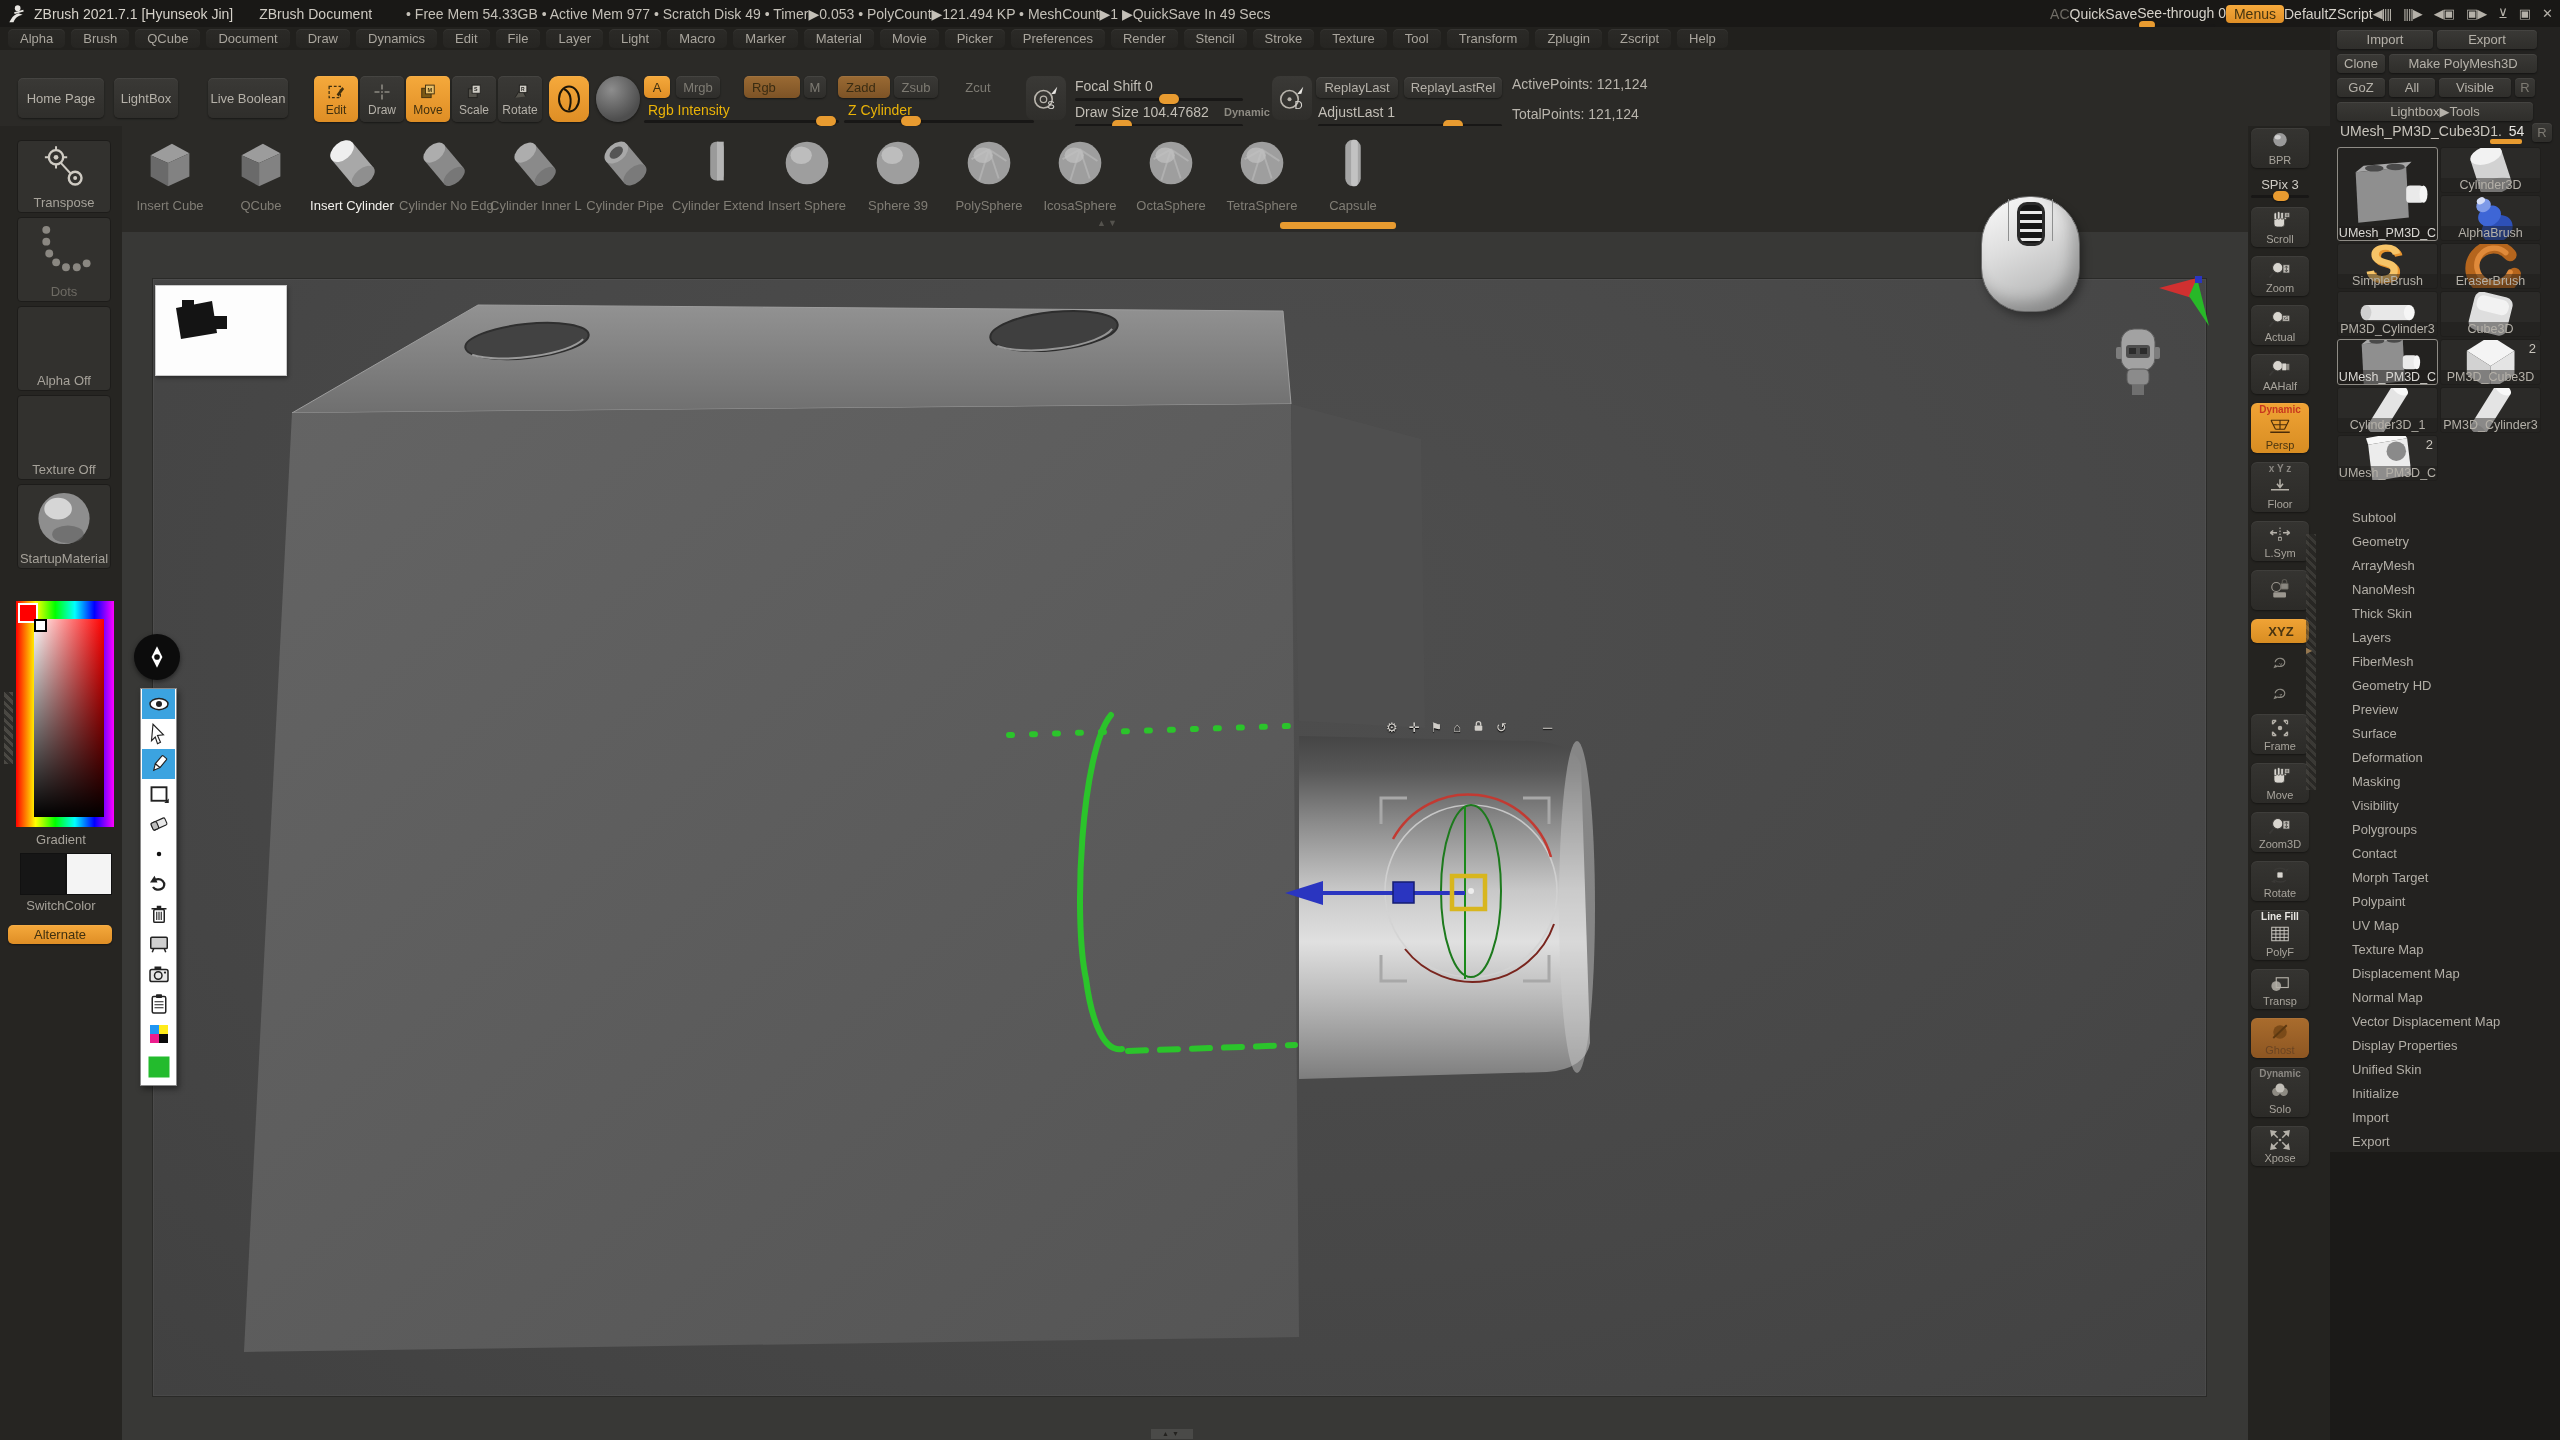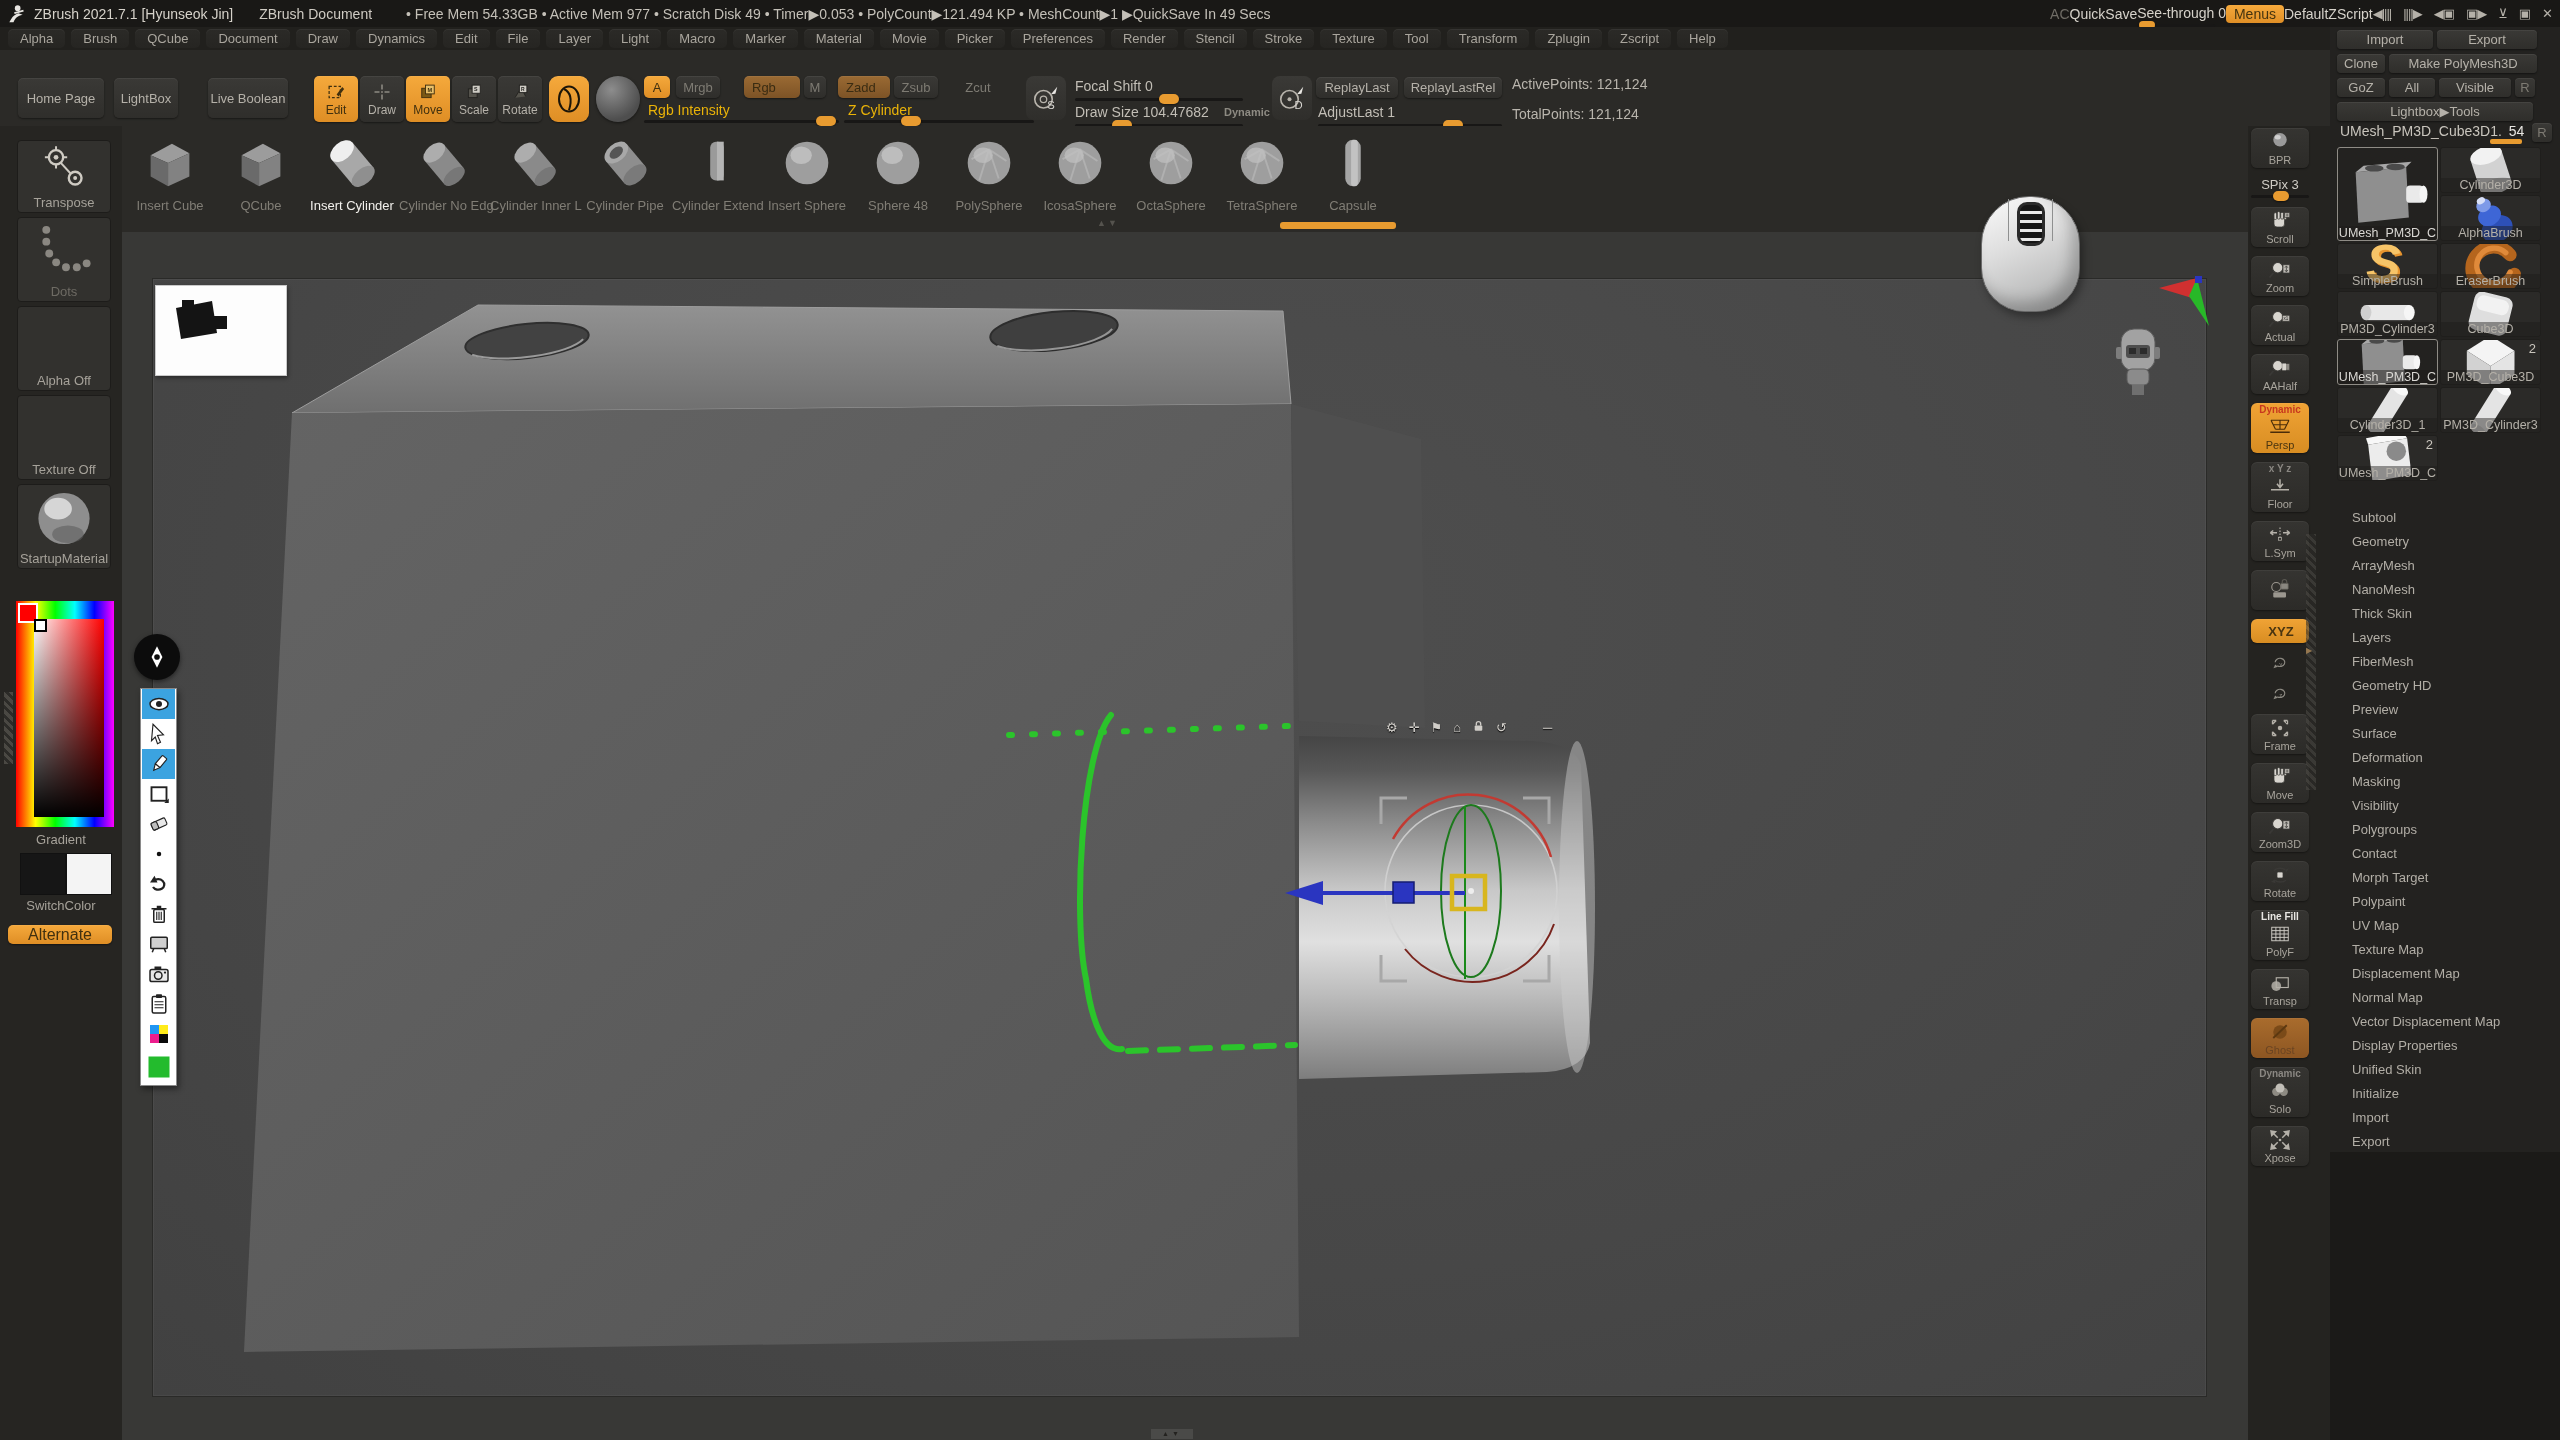--- a/index.html
+++ b/index.html
@@ -54,21 +54,21 @@
   .strip-scroll{position:absolute;left:1158px;top:96px;width:116px;height:7px;background:#e89b30;border-radius:3px;}
   .strip-arrows{position:absolute;left:975px;top:92px;color:#55534e;font-size:9px;letter-spacing:2px;}
 
   
   .lefttray{position:absolute;left:0;top:126px;width:122px;height:1314px;background:#262522;}
   .tray-tile{position:absolute;left:17px;width:94px;background:#32312e;border:1px solid #1d1c1a;border-radius:4px;
              box-sizing:border-box;}
   .tray-tile .tlabel{position:absolute;bottom:2px;left:0;right:0;text-align:center;font-size:13px;color:#a6a29a;}
   .tray-label{position:absolute;left:0;width:122px;text-align:center;font-size:13px;color:#a6a29a;}
   .swatch{position:absolute;width:44px;height:40px;border:1px solid #111;}
-  .alt-btn{position:absolute;left:8px;top:799px;width:104px;height:19px;font-size:16px;}
+  .alt-btn{position:absolute;left:8px;top:799px;width:104px;height:19px;font-size:13px;}
   .hatch{background:repeating-linear-gradient(45deg,#4a4843 0 3px,#2c2b28 3px 6px);}
 
   
   .canvas{position:absolute;left:122px;top:232px;width:2126px;height:1208px;background:#383836;}
   .docarea{position:absolute;left:30px;top:46px;width:2053px;height:1117px;
            background:radial-gradient(ellipse at 55% 30%, #4e4e4e 0%, #474747 60%, #414141 100%);
            border:1px solid #2a2a28;box-shadow:inset 0 0 0 1px rgba(255,255,255,.04);}
   .scene{position:absolute;inset:0;width:100%;height:100%;}
   .doc-thumb{position:absolute;left:2px;top:6px;width:130px;height:89px;background:#fdfdfd;
              border:1px solid #c9c9c9;box-shadow:1px 2px 4px rgba(0,0,0,.4);}
@@ -394,21 +394,21 @@
             <circle cx="32" cy="32" r="22" fill="#9e9e9e"></circle>
             <ellipse cx="26" cy="24" rx="11" ry="9" fill="#bdbdbd"></ellipse>
           </svg></div>
         <div class="brush-name">Insert Sphere</div>
       </div>
       <div class="brush-item" style="left: 732px;">
         <div class="brush-thumb"><svg viewBox="0 0 64 64" width="100%" height="100%">
             <circle cx="32" cy="32" r="22" fill="#9e9e9e"></circle>
             <ellipse cx="26" cy="24" rx="11" ry="9" fill="#bdbdbd"></ellipse>
           </svg></div>
-        <div class="brush-name">Sphere 48</div>
+        <div class="brush-name">Sphere 39</div>
       </div>
       <div class="brush-item" style="left: 823px;">
         <div class="brush-thumb"><svg viewBox="0 0 64 64" width="100%" height="100%">
             <circle cx="32" cy="32" r="22" fill="#9e9e9e"></circle>
             <path d="M14,28 L32,18 L50,30 M22,50 L32,18 M42,48 L32,18" stroke="#b0b0b0" stroke-width="2" fill="none"></path>
             <ellipse cx="26" cy="24" rx="10" ry="8" fill="#c2c2c2" opacity=".7"></ellipse>
           </svg></div>
         <div class="brush-name">PolySphere</div>
       </div>
       <div class="brush-item" style="left: 914px;">

